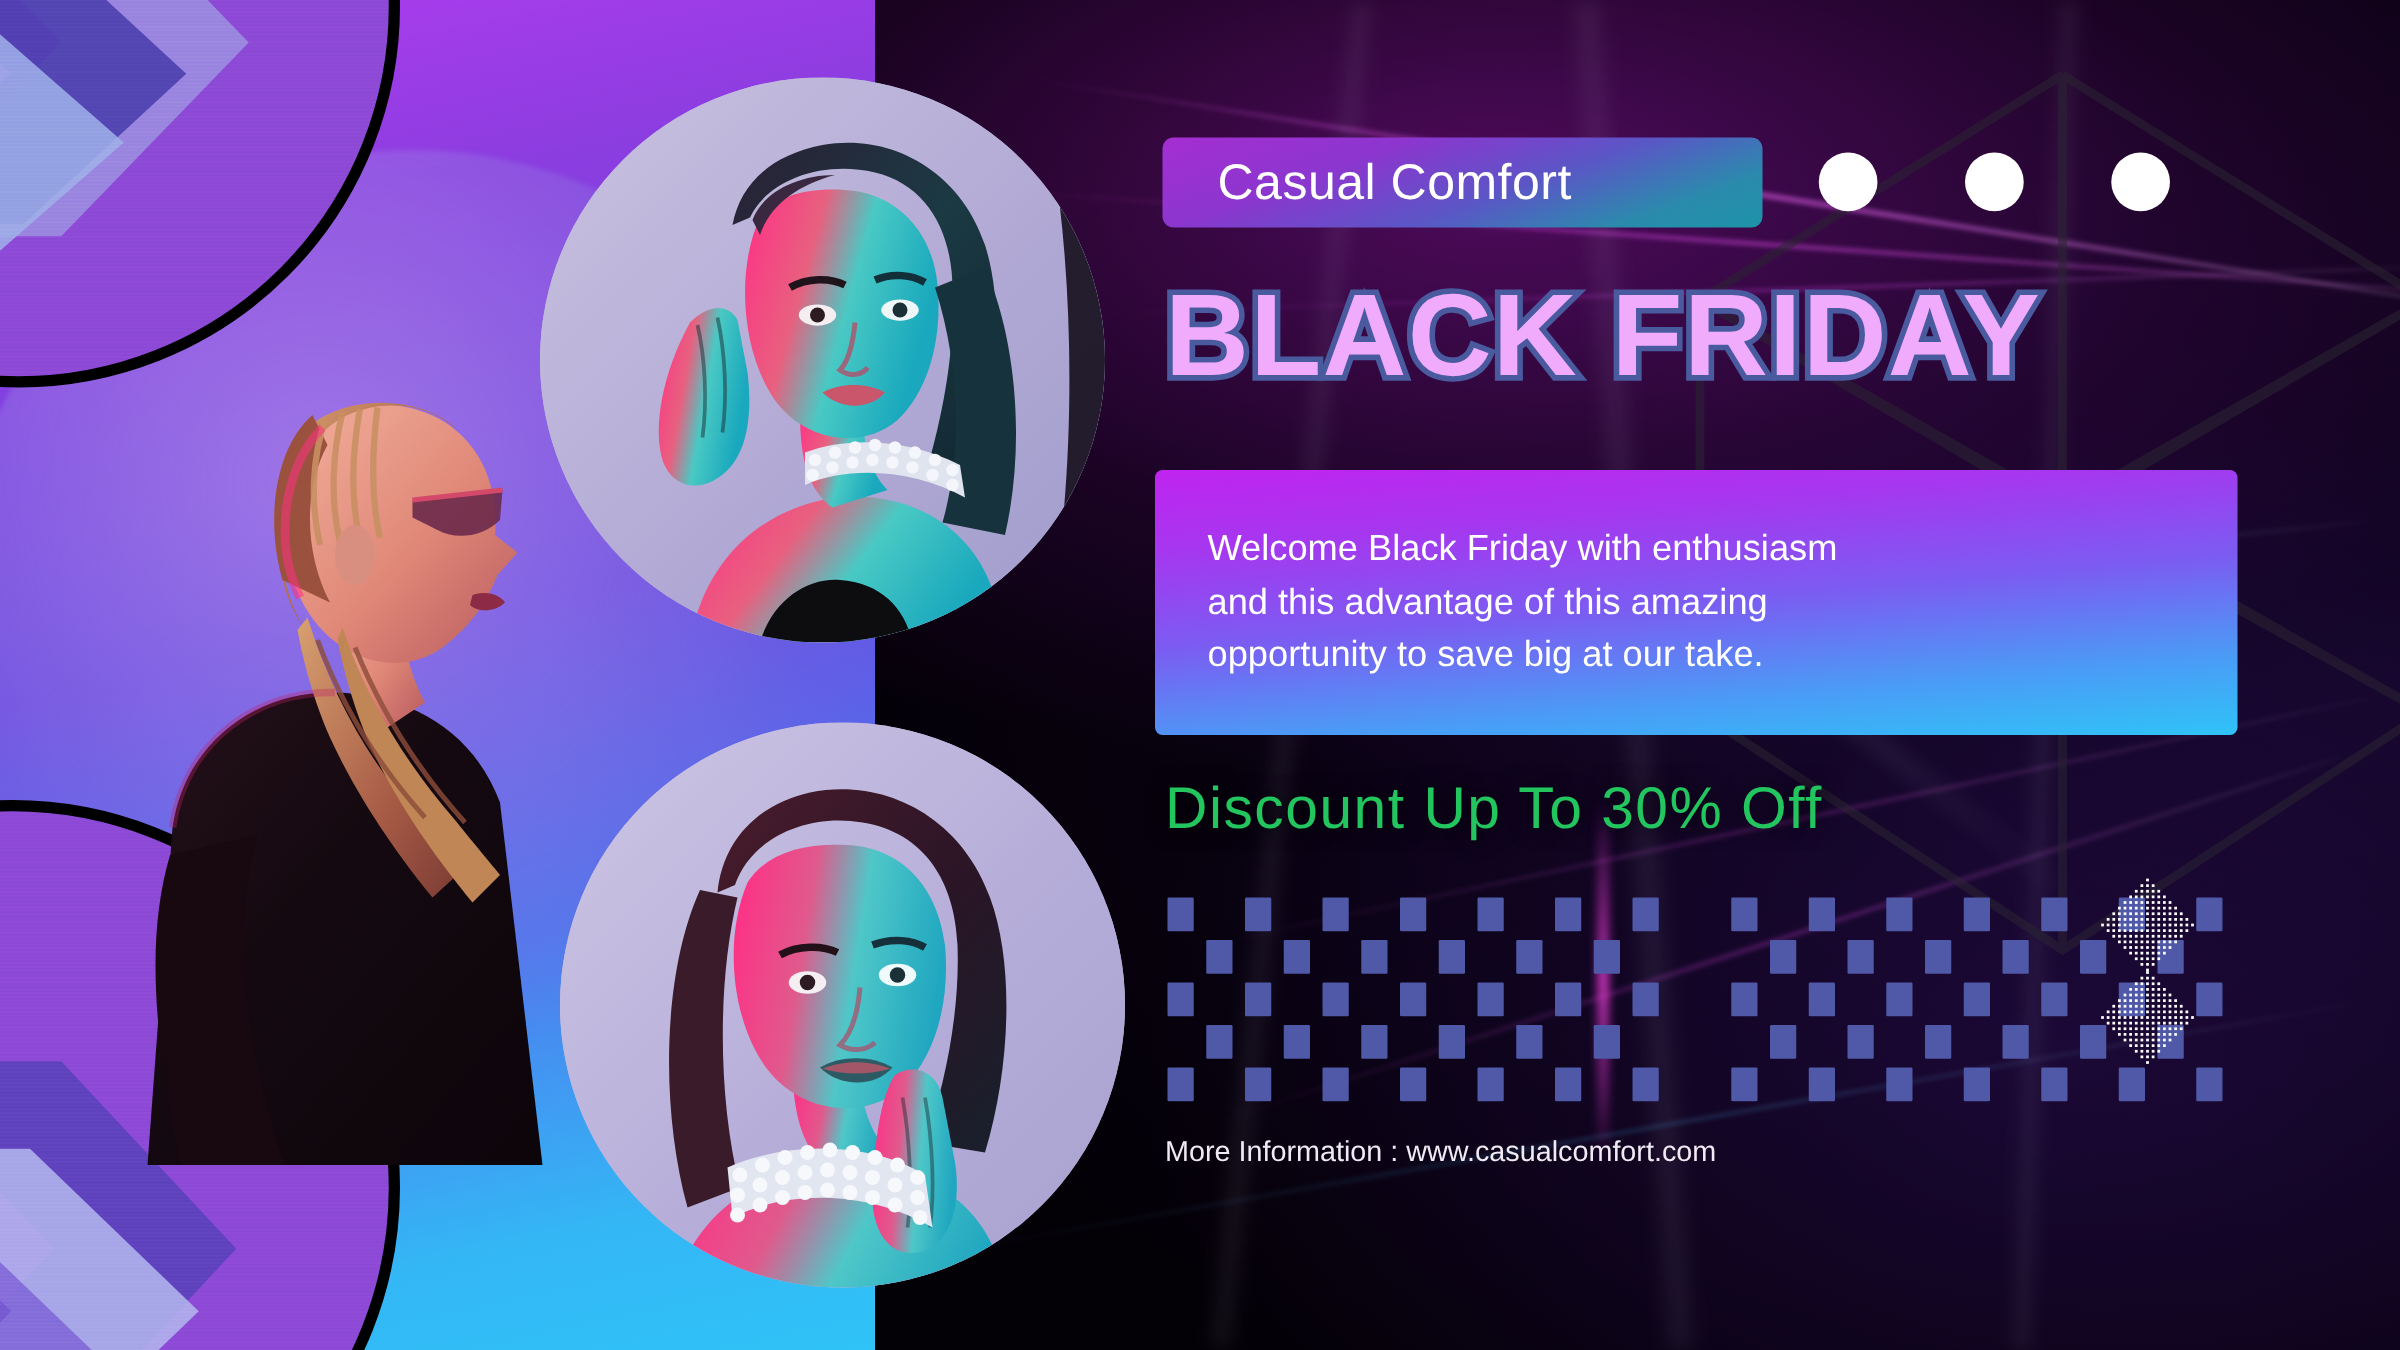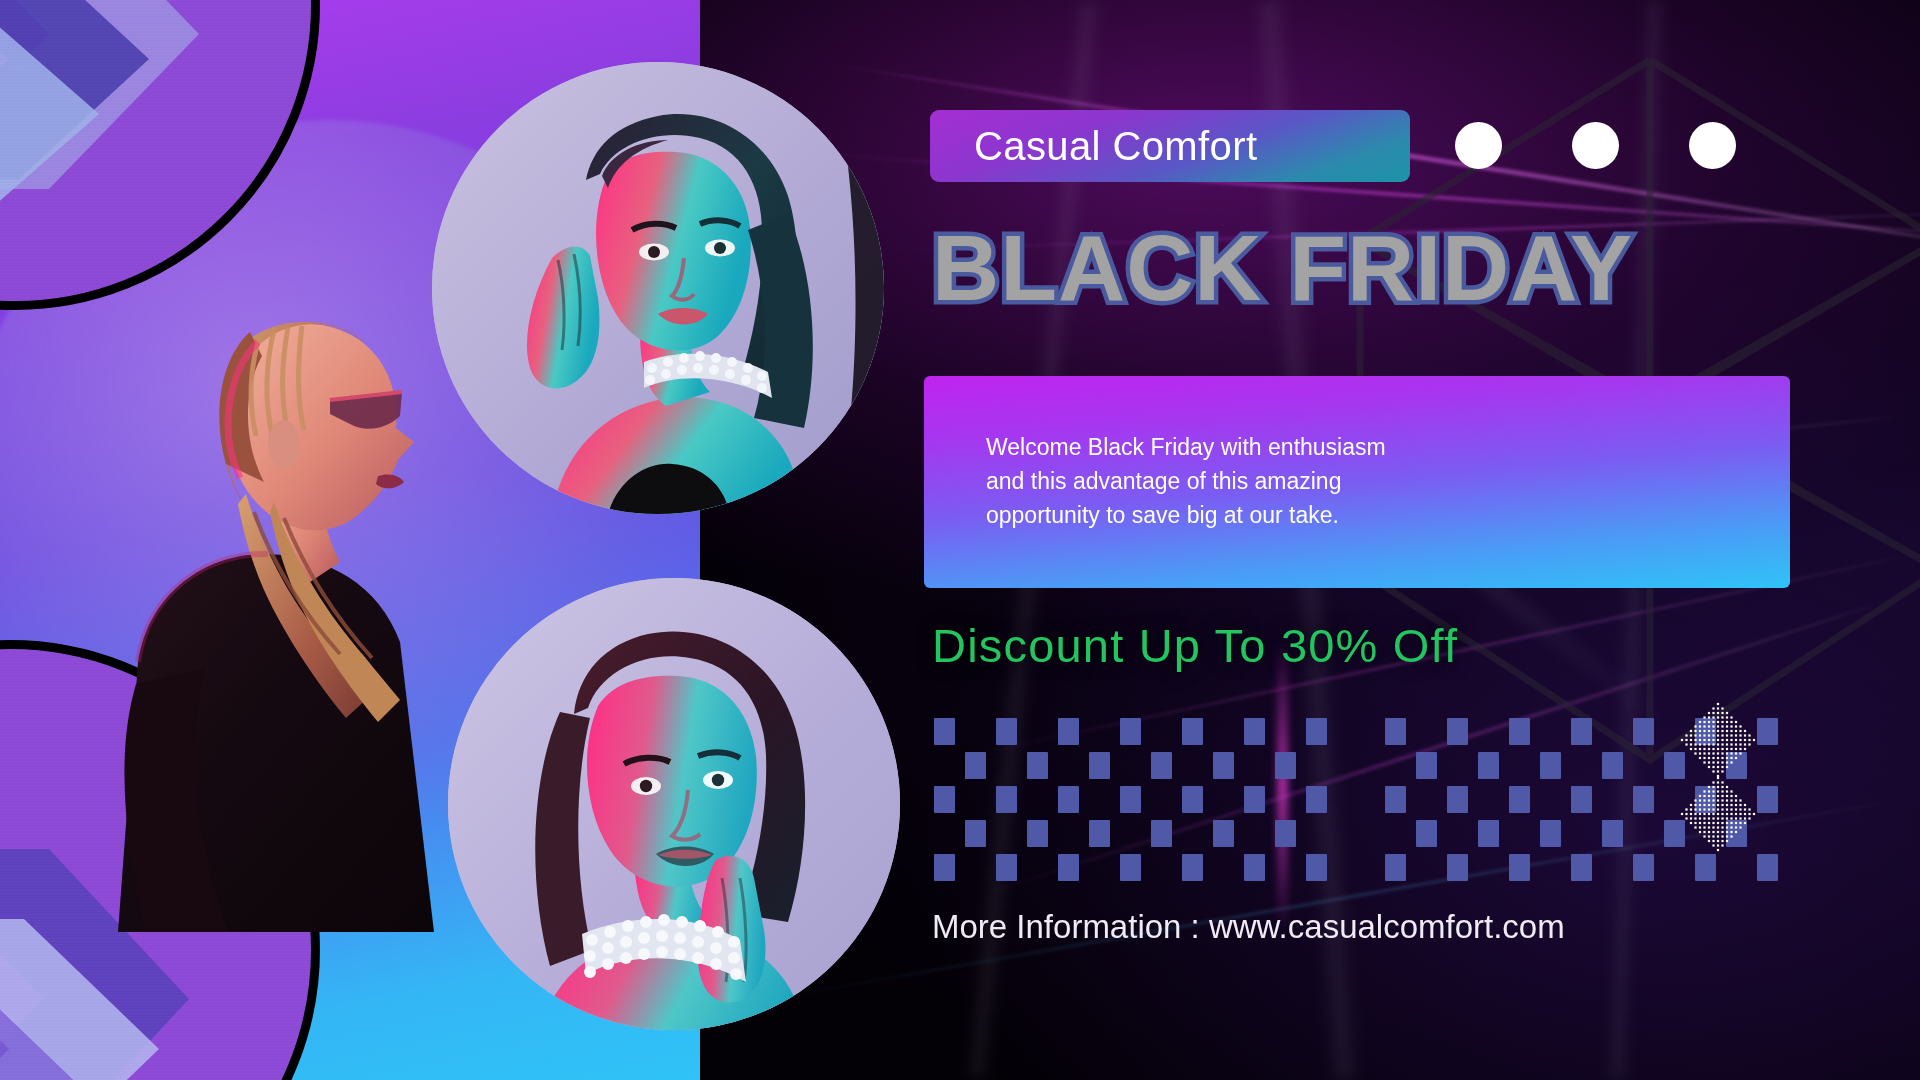--- a/index.html
+++ b/index.html
@@ -108,37 +108,37 @@
     padding-left:44px;
   }
 
   .dots { position:absolute; left:525px; top:122px; display:flex; gap:70px; }
   .dot { width:47px; height:47px; border-radius:50%; background:#fff; }
 
   .headline {
     position:absolute; left:2px; top:222px; width:860px;
     font-size:93px; font-weight:700; line-height:1;
     letter-spacing:1px;
-    color:#a3a3a3;
+    color:#f0abfc;
     -webkit-text-stroke:9px #4a5a9e;
     paint-order:stroke fill;
     white-space:nowrap;
     font-family:"Liberation Sans", sans-serif;
   }
 
   .desc-box {
     position:absolute; left:-6px; top:376px;
     width:866px; height:212px;
     border-radius:6px;
     background:linear-gradient(175deg,#c024f0 0%,#a736ef 22%,#7b5cf2 50%,#4a9cf6 78%,#2fc3f7 100%);
     display:flex; align-items:center;
   }
   .desc-text {
-    color:#ffffff; font-size:23px; line-height:1.47;
-    padding-left:32px; padding-right:24px; font-weight:400;margin-left:30px;
+    color:#ffffff; font-size:29px; line-height:1.47;
+    padding-left:42px; padding-right:24px; font-weight:400;
   }
 
   .discount {
     position:absolute; left:2px; top:618px; width:860px;
     color:#22c55e; font-size:47px; font-weight:400;
     letter-spacing:1.2px; white-space:nowrap;
     font-family:"Liberation Sans", sans-serif;
     text-shadow:0 0 18px rgba(0,0,0,.9);
   }
 
@@ -146,21 +146,21 @@
   .checkers { position:absolute; left:4px; top:718px; display:flex; gap:58px; }
   .checker { display:grid; grid-template-columns:repeat(13, 21px); grid-auto-rows:27px; gap:7px 10px; }
   .sq { width:21px; height:27px; background:#4f59a8; border-radius:1px; }
   .sq.off { background:transparent; }
 
   
   .diamonds { position:absolute; left:740px; top:702px; width:96px; height:150px; }
 
   .more-info {
     position:absolute; left:2px; top:908px; width:860px;
-    color:#efeaf4; font-size:33px; font-weight:400; white-space:nowrap;
+    color:#efeaf4; font-size:23px; font-weight:400; white-space:nowrap;
   }
 
   
   .grain { position:absolute; inset:0; opacity:.10; mix-blend-mode:overlay;
     background-image:repeating-linear-gradient(0deg,rgba(255,255,255,.35) 0 1px,rgba(0,0,0,0) 1px 3px); }
 </style>
 </head>
 <body>
 
 <div id="banner">

